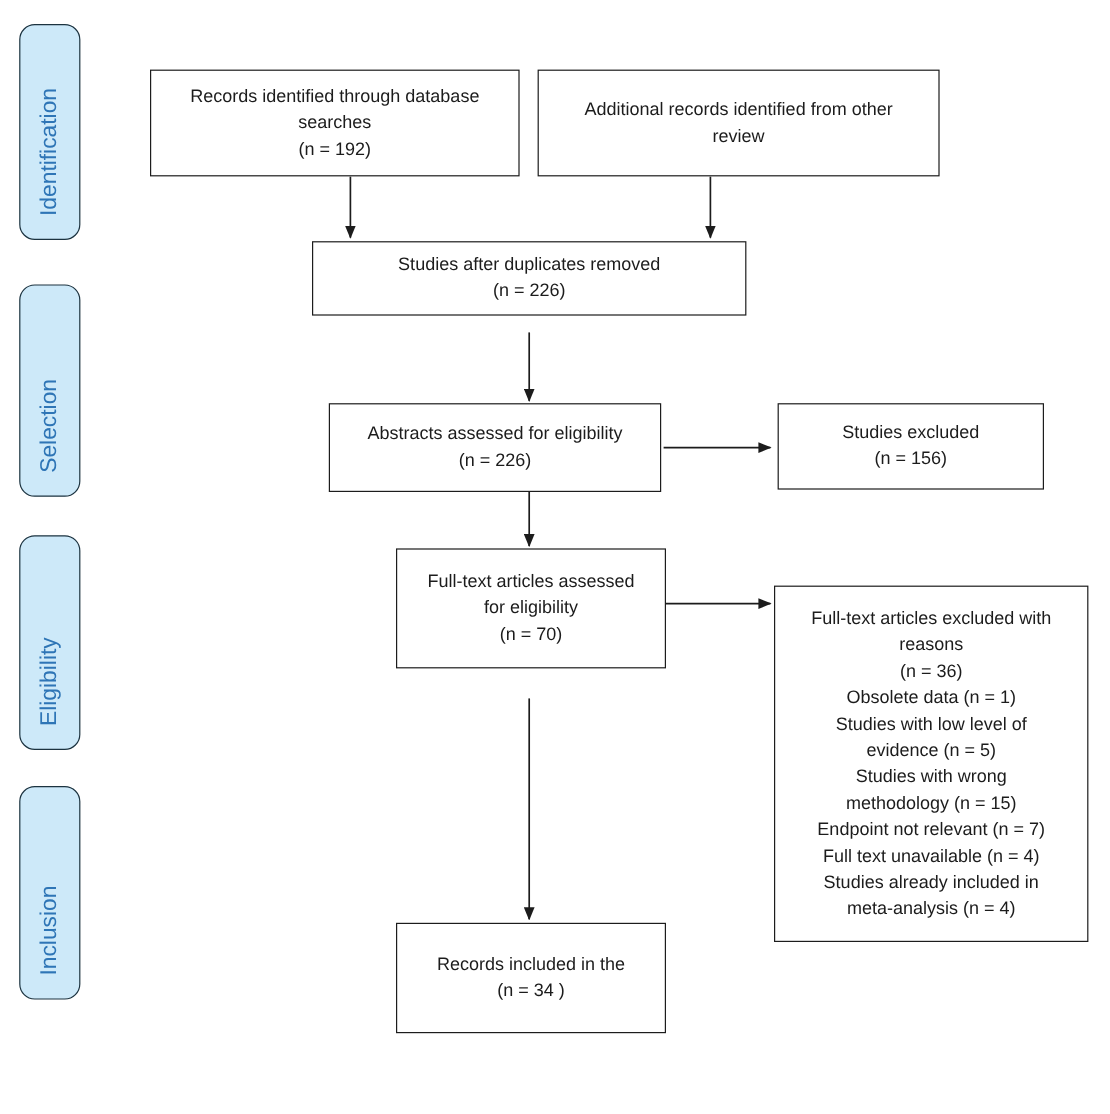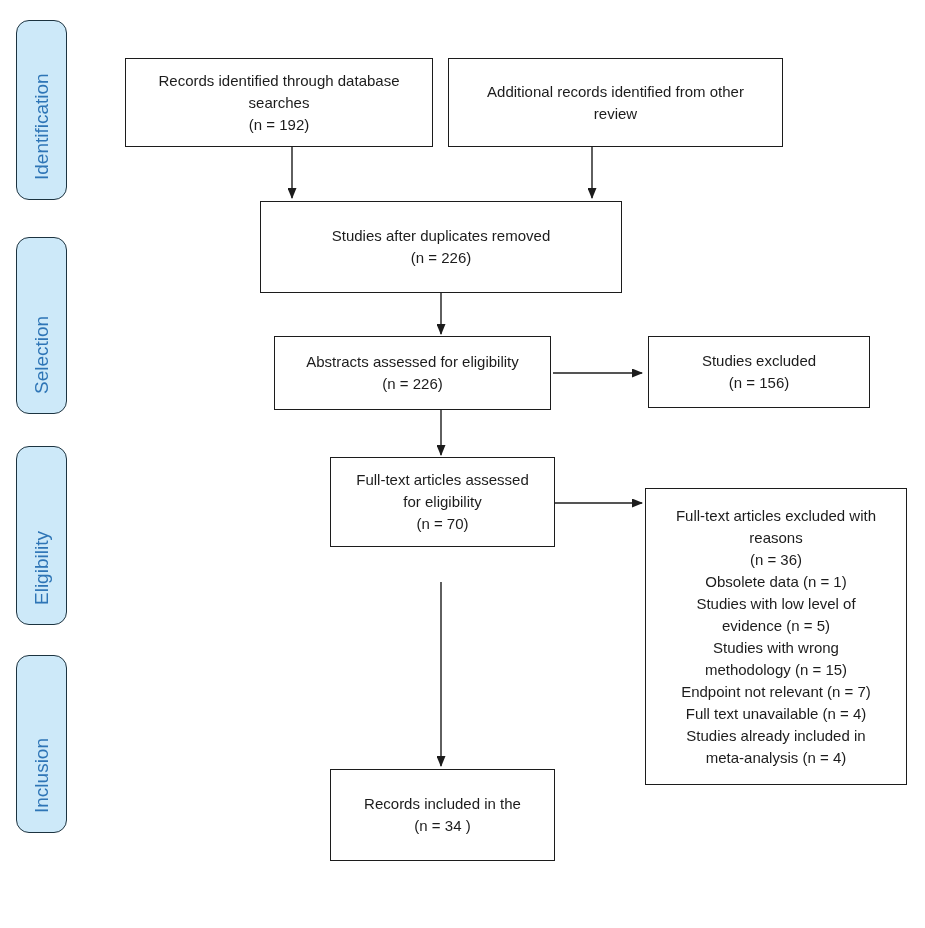--- a/index.html
+++ b/index.html
@@ -99,36 +99,36 @@
     <span class="ln">Records identified through database</span>
     <span class="ln">searches</span>
     <span class="ln">(n = 192)</span>
   </div>
 
   <div class="fbox" style="left:448px;top:58px;width:335px;height:89px;">
     <span class="ln">Additional records identified from other</span>
     <span class="ln">review</span>
   </div>
 
-  <div class="fbox" style="left:260px;top:201px;width:362px;height:92px;">
+  <div class="fbox" style="left:260px;top:201px;width:362px;height:62px;">
     <span class="ln">Studies after duplicates removed</span>
     <span class="ln">(n = 226)</span>
   </div>
 
   <div class="fbox" style="left:274px;top:336px;width:277px;height:74px;">
     <span class="ln">Abstracts assessed for eligibility</span>
     <span class="ln">(n = 226)</span>
   </div>
 
   <div class="fbox" style="left:648px;top:336px;width:222px;height:72px;">
     <span class="ln">Studies excluded</span>
     <span class="ln">(n = 156)</span>
   </div>
 
-  <div class="fbox" style="left:330px;top:457px;width:225px;height:90px;">
+  <div class="fbox" style="left:330px;top:457px;width:225px;height:100px;">
     <span class="ln">Full-text articles assessed</span>
     <span class="ln">for eligibility</span>
     <span class="ln">(n = 70)</span>
   </div>
 
   <div class="fbox" style="left:645px;top:488px;width:262px;height:297px;">
     <span class="ln">Full-text articles excluded with</span>
     <span class="ln">reasons</span>
     <span class="ln">(n = 36)</span>
     <span class="ln">Obsolete data (n = 1)</span>

